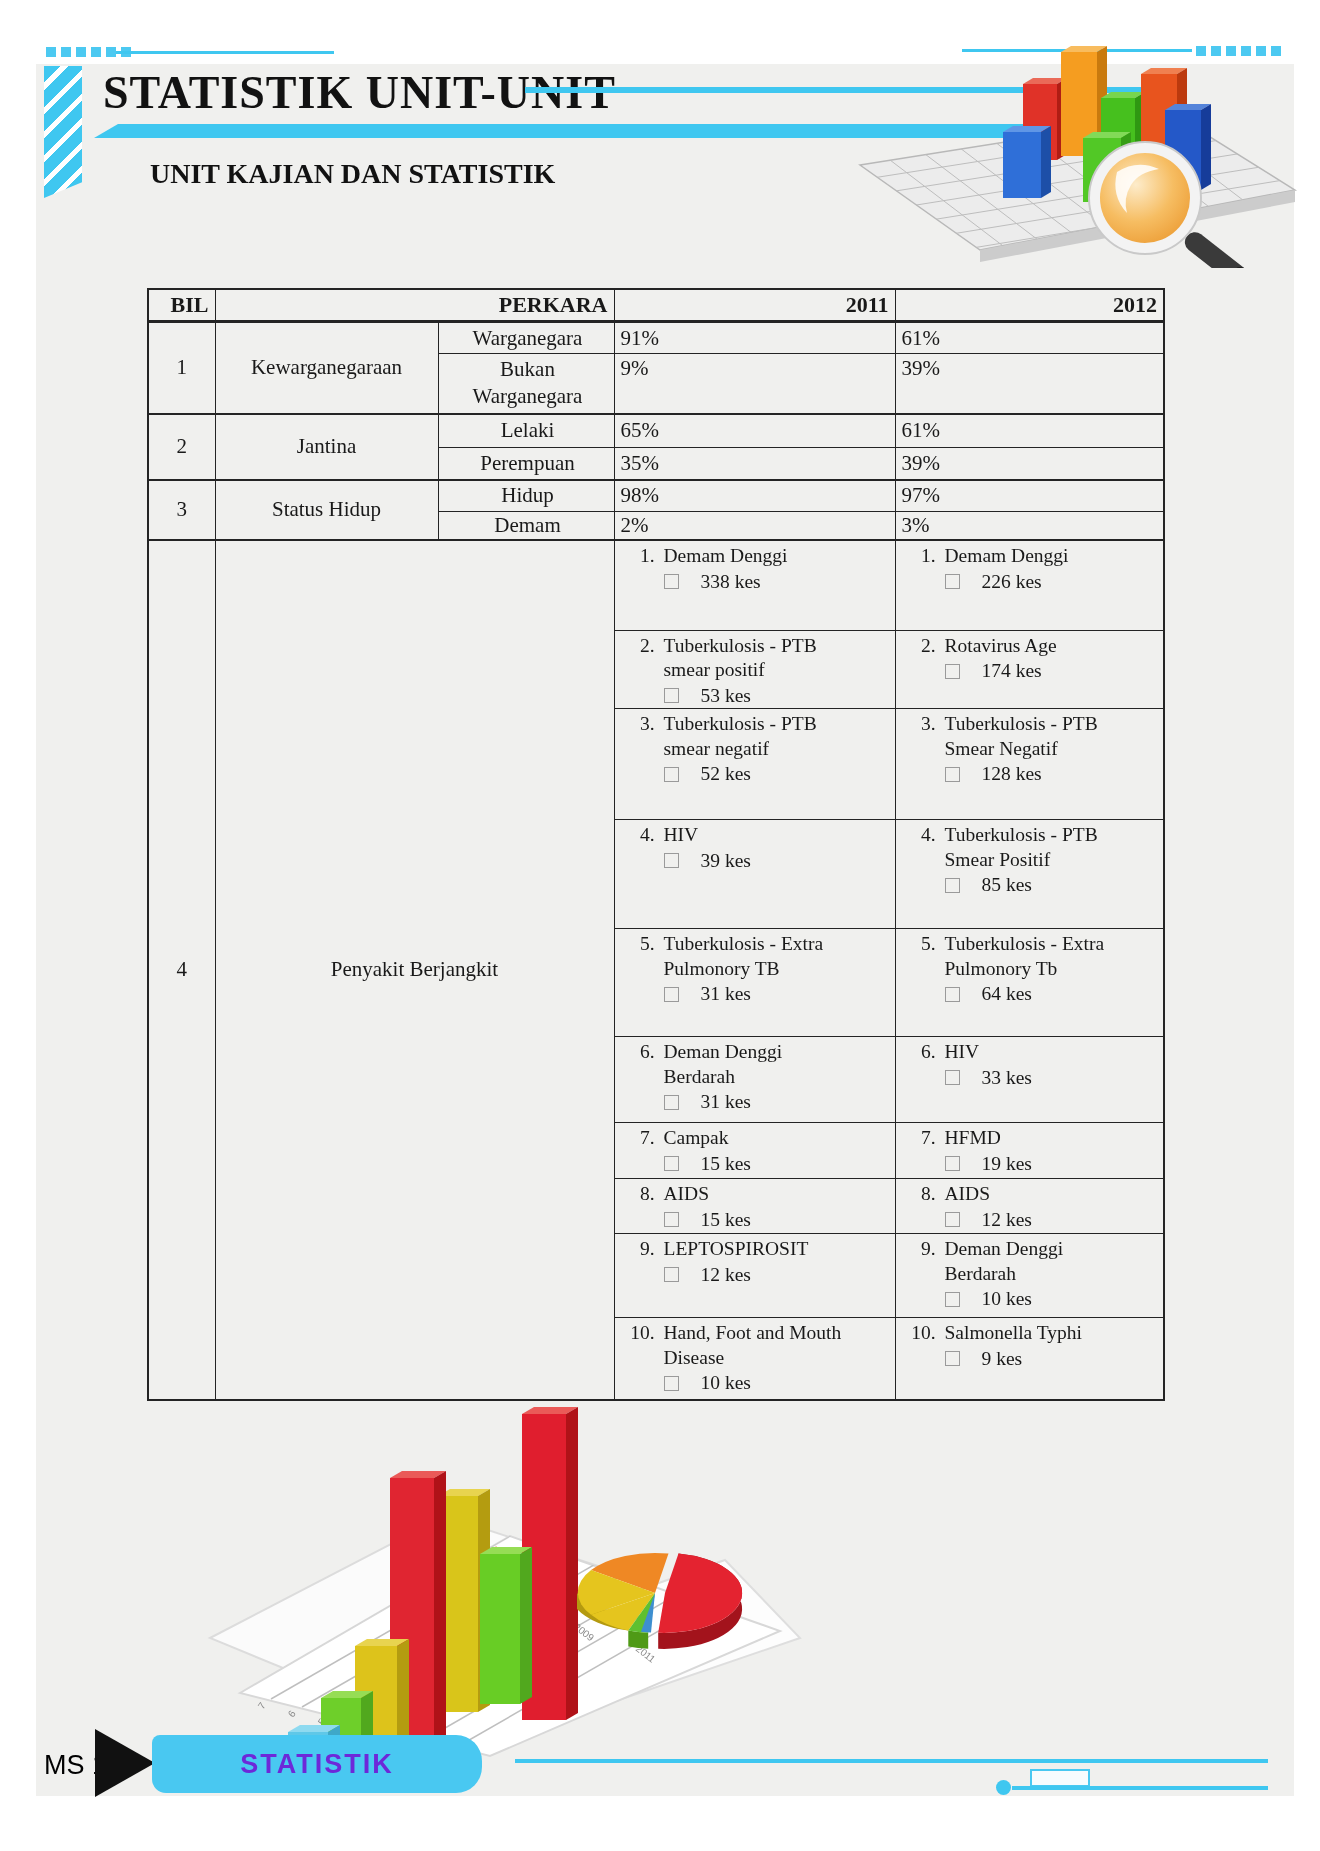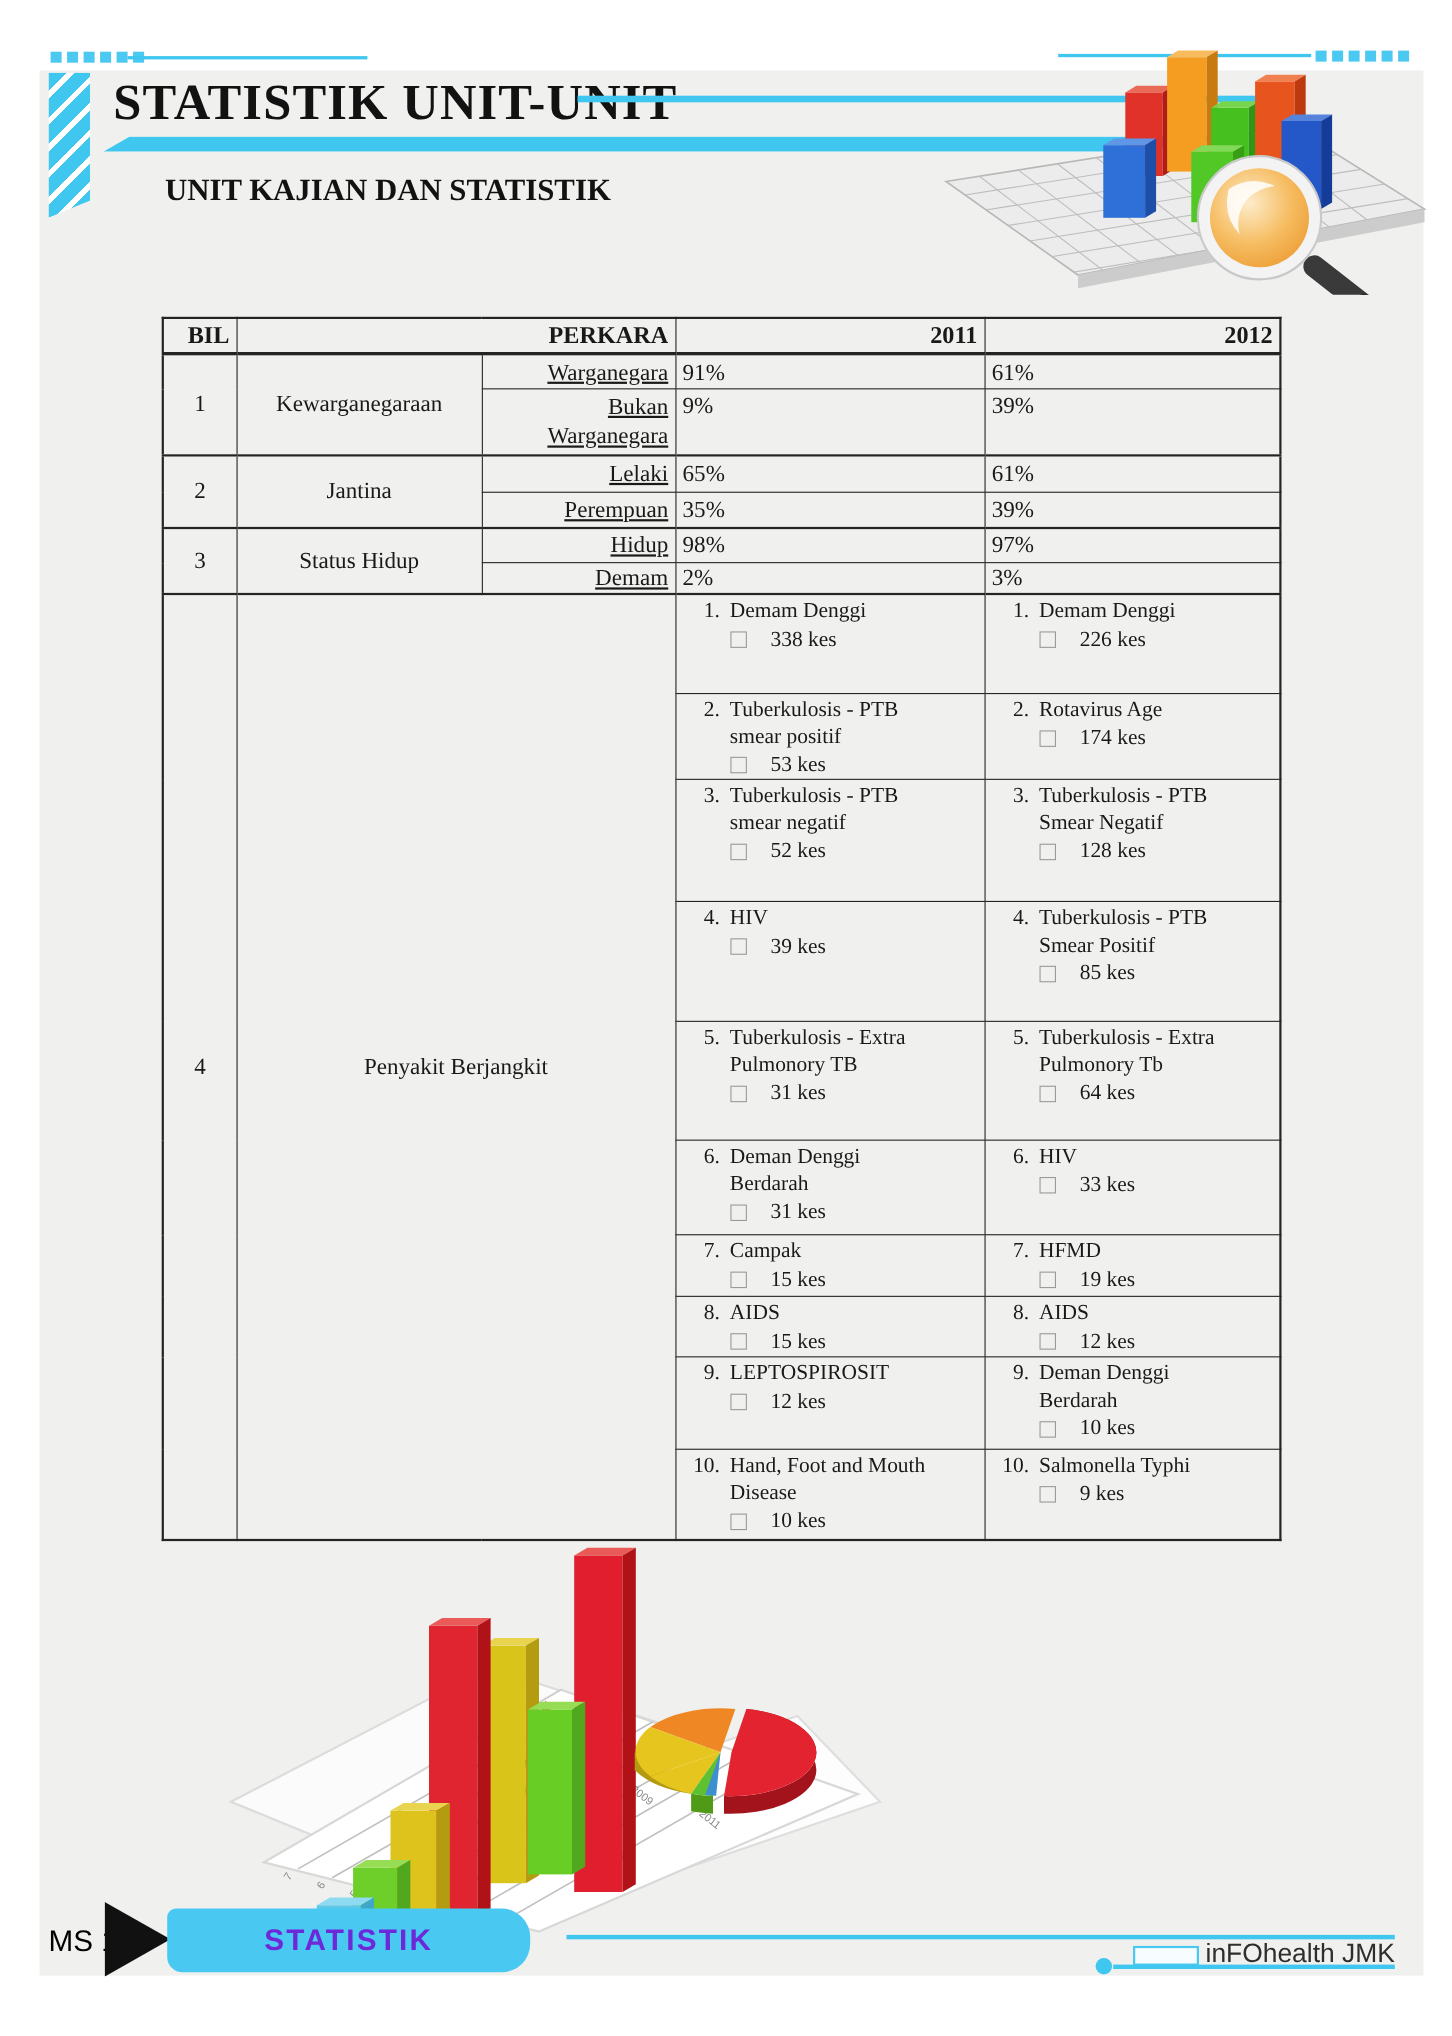--- a/index.html
+++ b/index.html
@@ -29,21 +29,21 @@
   
   .tbl-title{position:absolute;left:147px;top:243px;width:1016px;text-align:center;
       font-size:27px;font-weight:700;}
   table.ntable{position:absolute;left:147px;top:288px;width:1016px;border-collapse:collapse;
       table-layout:fixed;font-size:21px;color:#191919;}
   .ntable th,.ntable td{border:1.5px solid #242424;padding:0 6px;overflow:hidden;}
   .ntable{border:2.5px solid #242424;}
   .ntable th{font-size:22px;font-weight:700;height:30px;border-bottom:3px solid #242424;text-align:right;}
   .ntable td.bil{text-align:center;}
   .ntable td.pk{text-align:center;}
-  .ntable td.sl{text-align:right;padding-left:9px;white-space:pre-line;line-height:27px;text-decoration:underline;}
+  .ntable td.sl{text-align:center;padding-left:9px;white-space:pre-line;line-height:27px;}
   .ntable td.v{text-align:left;}
   .ntable tr.gs td{border-top:2.5px solid #242424;}
   .ntable tr.toprow td{vertical-align:top;padding-top:2px;}
   .ntable td.item{vertical-align:top;padding:3px 8px 0 10px;font-size:19.5px;line-height:24.5px;}
   .li{display:flex;}
   .li .num{flex:0 0 30px;text-align:right;margin-right:9px;}
   .li .nm{white-space:pre-line;}
   .kes{margin-left:39px;display:flex;align-items:center;margin-top:1px;}
   .kes .sq{width:13px;height:13px;border:1.8px solid #9a9a9a;display:inline-block;
       margin-right:22px;flex:0 0 auto;}
@@ -537,16 +537,15 @@
     </g>
   </svg>
 
   <div class="ms">MS 14</div>
   <div class="ftri"></div>
   <div class="ribbon">
     <span>STATISTIK</span>
   </div>
   <div class="cyl fline-a"></div>
   <div class="brand-rect"></div>
-  <div class="brand">inFOhealth JMK</div>
   <div class="fdot"></div>
   <div class="cyl fline-b"></div>
 </div>
 
 </body></html>

